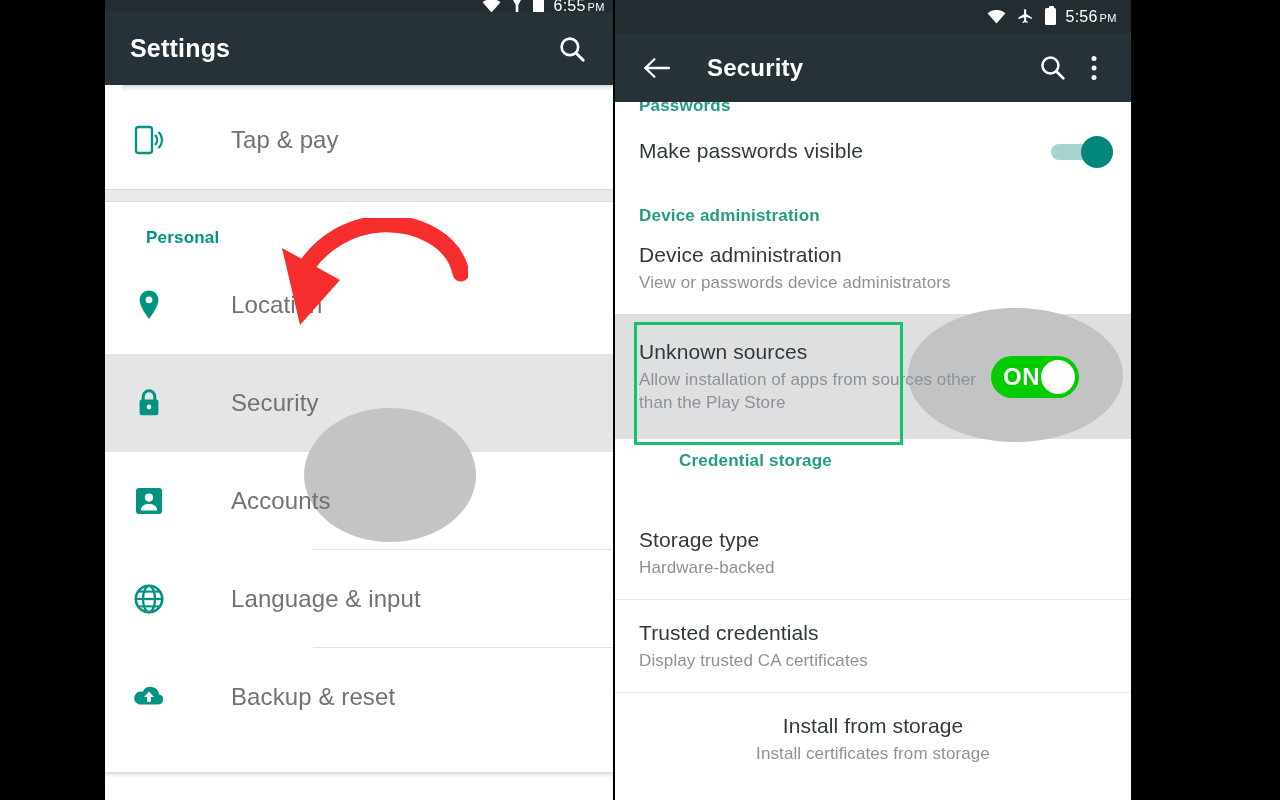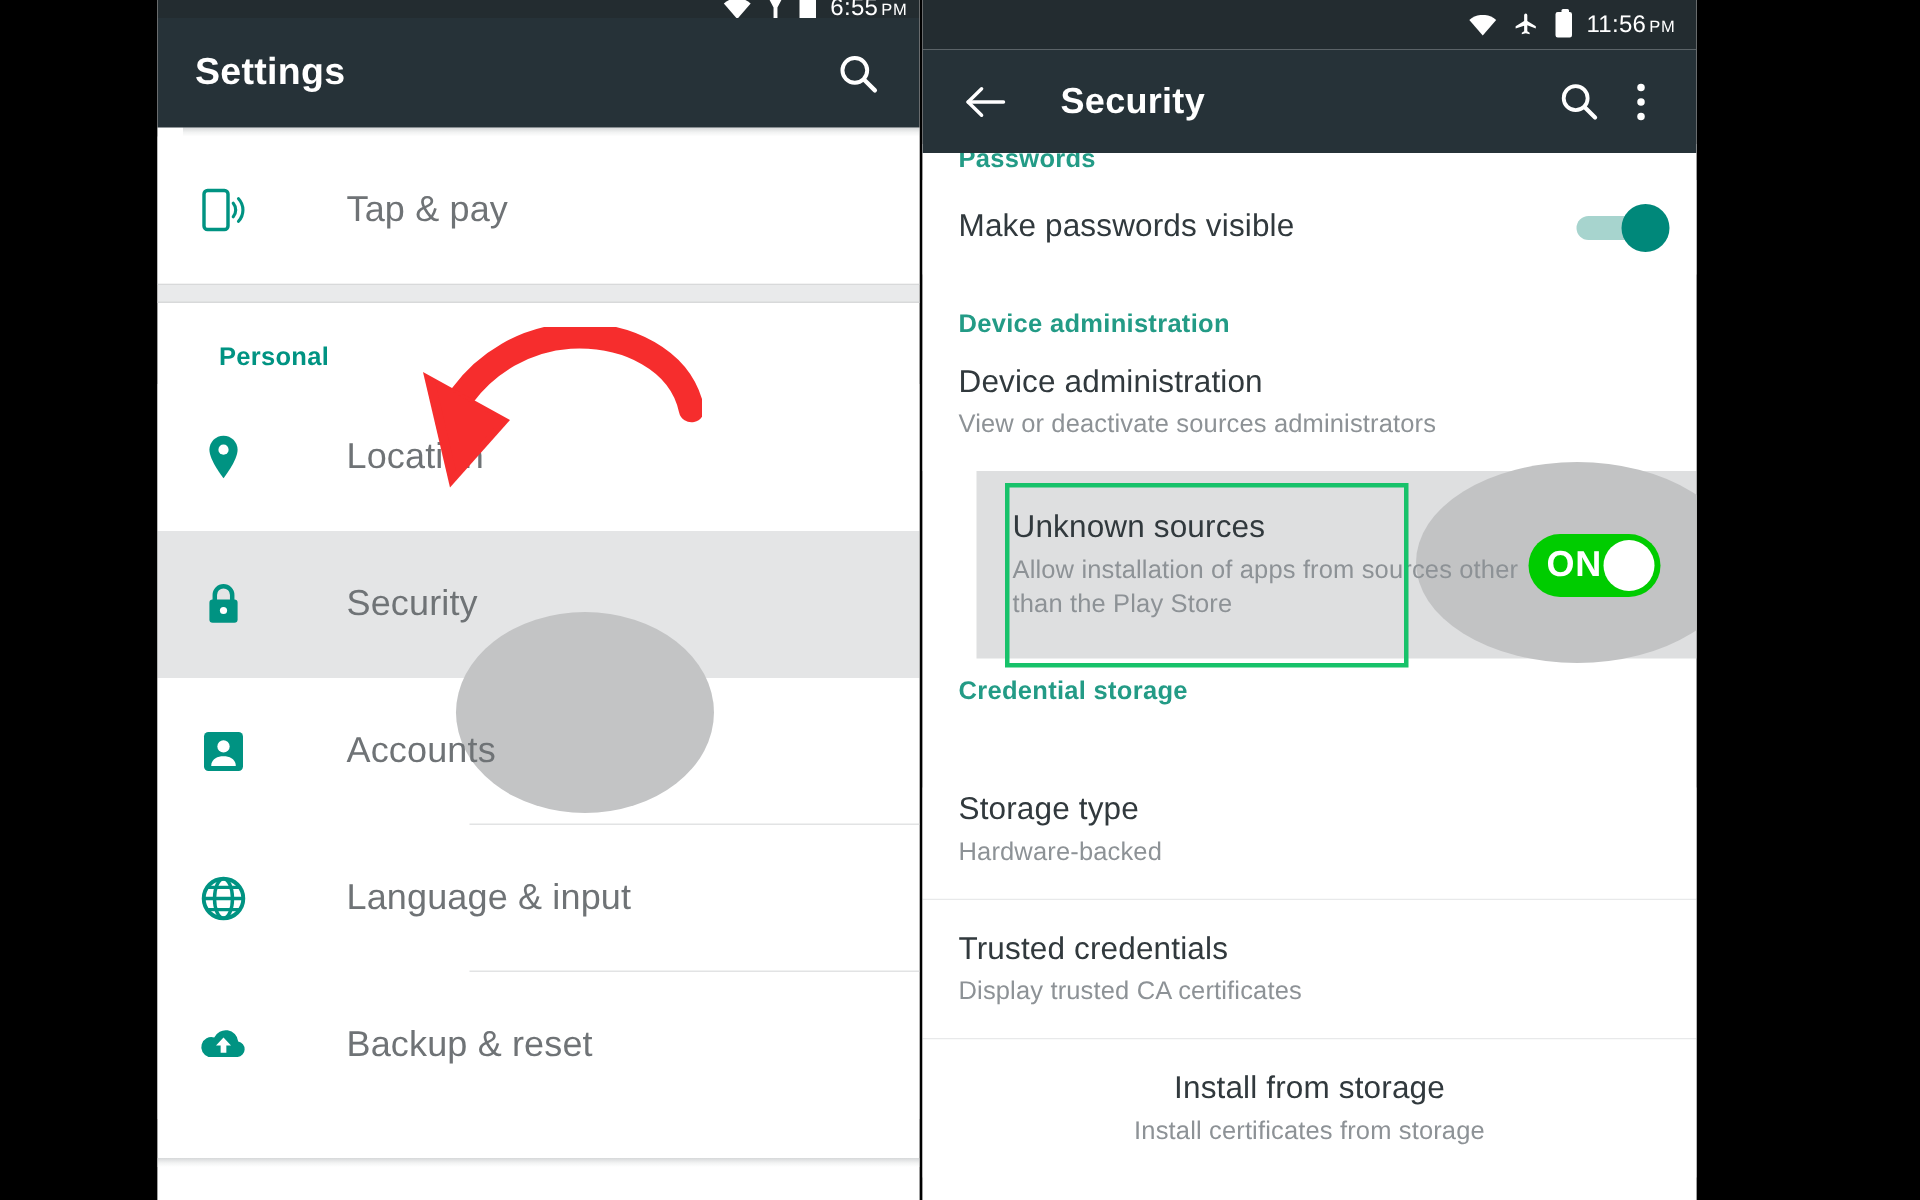--- a/index.html
+++ b/index.html
@@ -85,21 +85,21 @@
             margin-top:4px; }
   .rdivider { height:1px; background:#e8e9ea; margin:0 0 0 0; }
 
   
   .sw-teal { width:56px; height:16px; border-radius:8px; background:#a7d4ce;
              position:relative; flex:0 0 auto; }
   .sw-teal::after { content:""; position:absolute; right:-6px; top:-8px;
                     width:32px; height:32px; border-radius:50%; background:#00887a; }
 
   
-  .band { position:relative; background:#dedfe0;margin-left:36px; }
+  .band { position:relative; background:#dedfe0; }
   .band-ripple { position:absolute; border-radius:50%; background:#c2c3c4;
                  left:293px; top:-6px; width:215px; height:134px; z-index:1; }
   .hl-box { position:absolute; left:19px; top:8px; width:269px; height:123px;
             border:3px solid #17c26a; z-index:3; pointer-events:none; }
 
   
   .sw-on { position:relative; z-index:4; width:88px; height:42px; border-radius:21px;
            background:#00cc00; display:flex; align-items:center;
            justify-content:flex-start; flex:0 0 auto; }
   .sw-on .on-label { color:#ffffff; font-size:24px; font-weight:700;
@@ -230,21 +230,21 @@
     <div class="statusbar statusbar-right">
       <div class="sb-icons">
         <svg class="ico-wifi" viewBox="0 0 24 18">
           <path d="M12 17.5 23.5 4.2A17.5 17.5 0 0 0 .5 4.2Z" fill="#fff"></path>
         </svg>
         <svg class="ico-plane" viewBox="0 0 24 24">
           <path d="M21 15.5v-2l-8-5V3a1.5 1.5 0 0 0-3 0v5.5l-8 5v2l8-2.5V18l-2.2 1.6V21l3.7-1 3.7 1v-1.4L13 18v-5.5z" fill="#fff"></path>
         </svg>
         <div class="ico-batt"></div>
       </div>
-      <div class="sb-time"><span>11:56</span><span class="ampm">PM</span></div>
+      <div class="sb-time"><span>5:56</span><span class="ampm">PM</span></div>
     </div>
 
     <div class="appbar appbar-right">
       <div class="appbar-icon">
         <svg width="30" height="26" viewBox="0 0 30 26">
           <line x1="2.4" y1="13" x2="26" y2="13" stroke="#fff" stroke-width="2.3" stroke-linecap="round"></line>
           <path d="M11.4 4.2 2.4 13l9 8.8" fill="none" stroke="#fff" stroke-width="2.3" stroke-linecap="round" stroke-linejoin="round"></path>
         </svg>
       </div>
       <div class="appbar-title">Security</div>
@@ -275,42 +275,42 @@
         <div class="sw-teal"></div>
       </div>
 
       <div style="height:23px"></div>
 
       <div class="rsection-head" style="padding-bottom:14px;">Device administration</div>
 
       <div class="rrow" style="height:74px; align-items:flex-start; padding-top:2px;">
         <div class="rtexts">
           <div class="rtitle">Device administration</div>
-          <div class="rsub">View or deactivate sources administrators</div>
+          <div class="rsub">View or passwords device administrators</div>
         </div>
       </div>
 
       <div class="band" style="height:125px;">
         <div class="band-ripple"></div>
         <div class="hl-box"></div>
         <div class="rrow" style="height:125px; align-items:center; position:relative; background:transparent;">
           <div class="rtexts" style="position:relative; z-index:2; max-width:352px;">
             <div class="rtitle">Unknown sources</div>
             <div class="rsub">Allow installation of apps from sources other than the Play Store</div>
           </div>
           <div class="sw-on">
             <span class="on-label">ON</span>
             <span class="knob"></span>
           </div>
         </div>
       </div>
 
       <div style="height:12px"></div>
 
-      <div class="rsection-head" style="padding-bottom:14px;">Credential storage</div>
+      <div class="rsection-head" style="padding-bottom:14px;margin-left:40px;">Credential storage</div>
 
       <div class="rrow" style="height:74px; align-items:flex-start; padding-top:2px;margin-top:40px;">
         <div class="rtexts">
           <div class="rtitle">Storage type</div>
           <div class="rsub">Hardware-backed</div>
         </div>
       </div>
 
       <div class="rdivider"></div>
 

